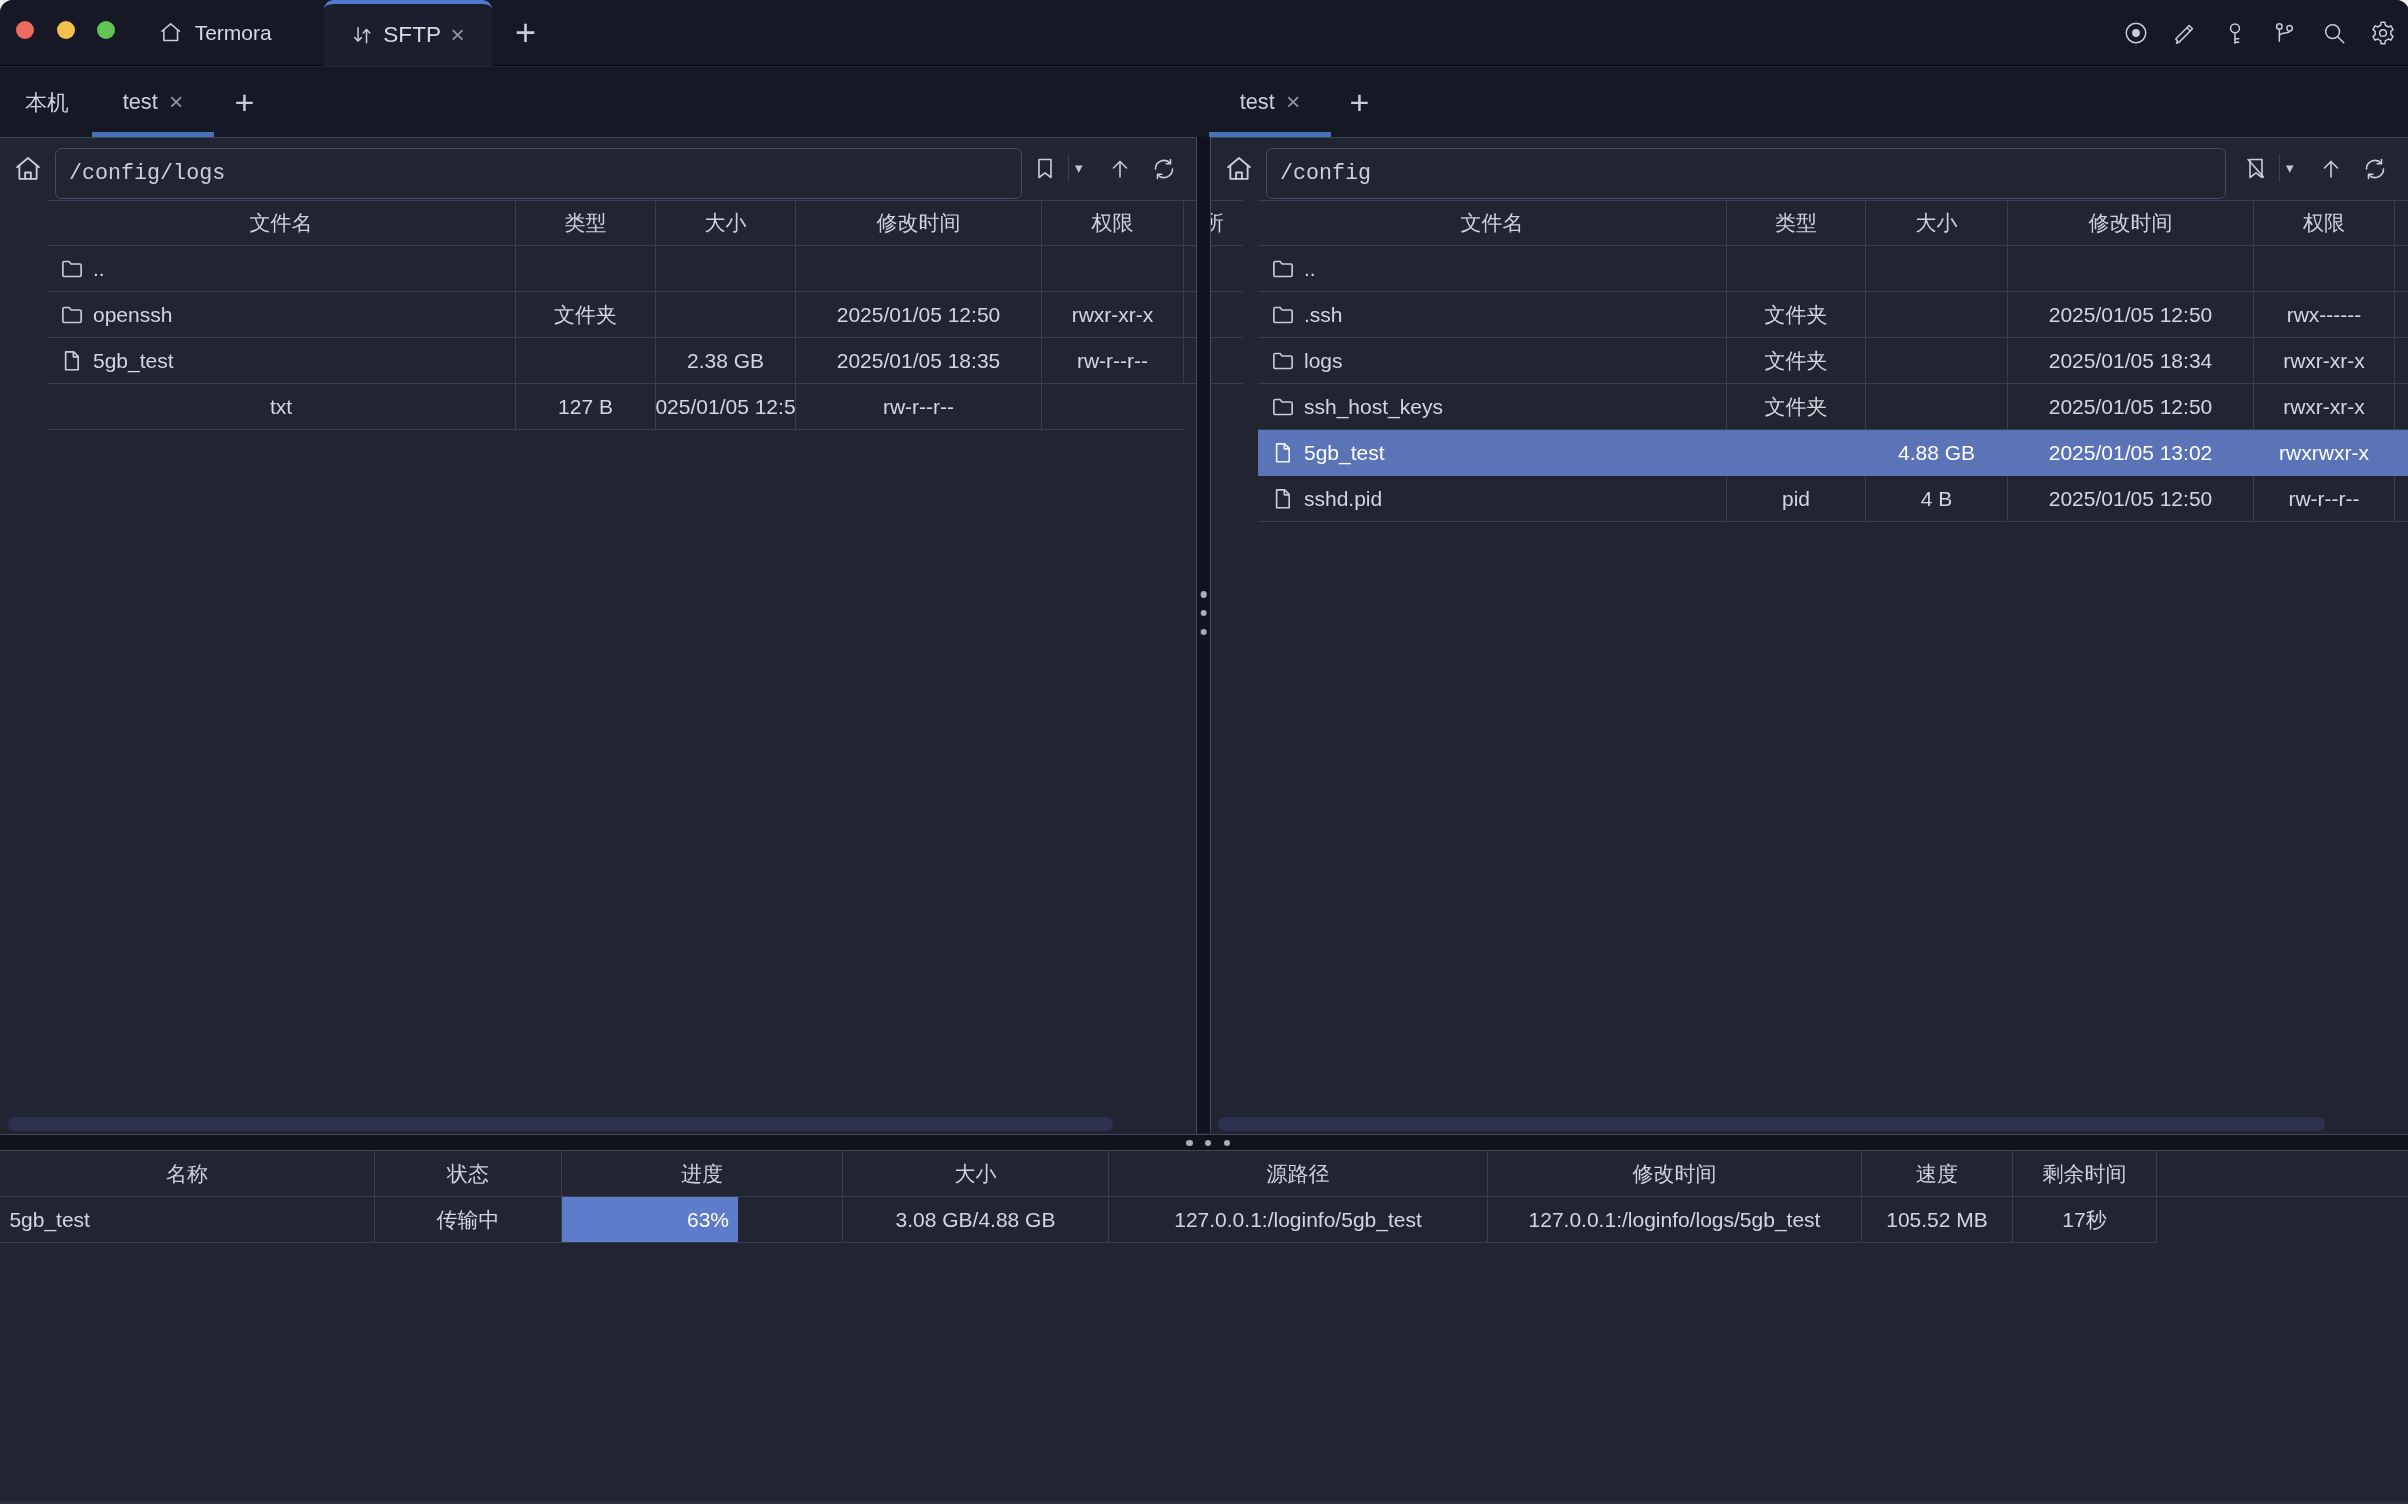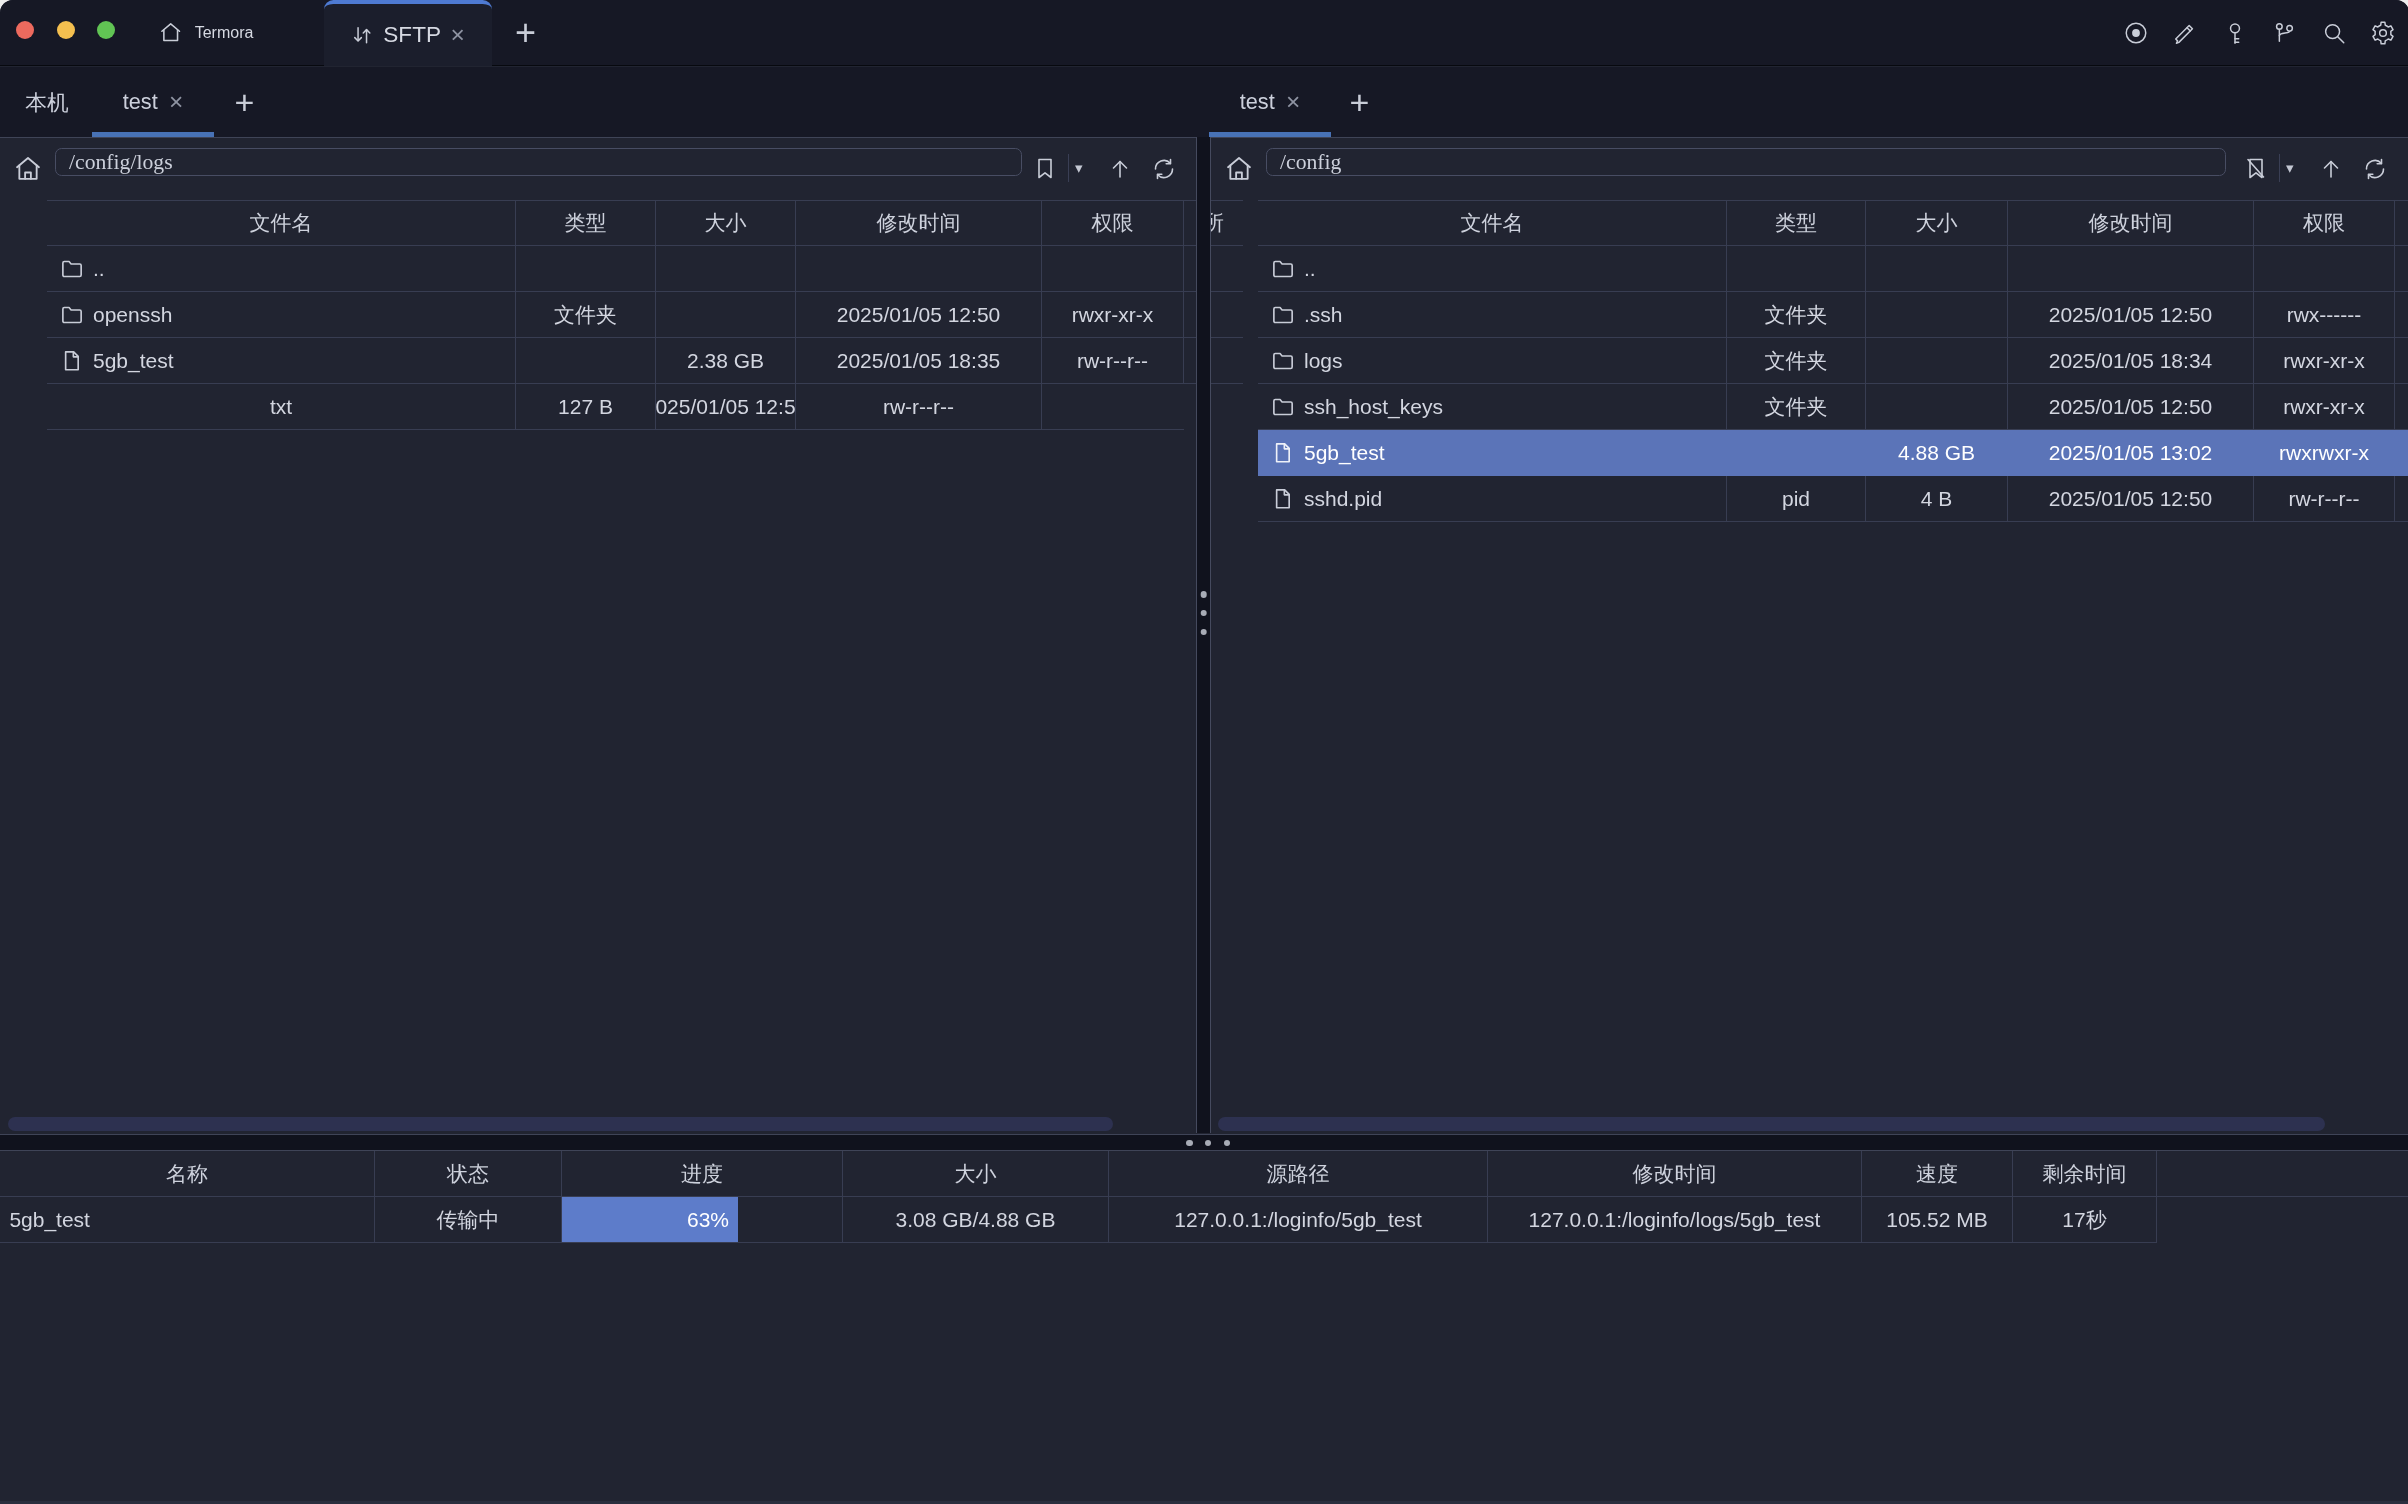--- a/index.html
+++ b/index.html
@@ -7,43 +7,43 @@
   .window{
     position:absolute;left:0;top:0;width:2409px;height:1505px;
     background:#212431;border-radius:13px 13px 0 0;overflow:hidden;
     font-family:"Liberation Sans","DejaVu Sans",sans-serif;color:#d3d6e0;
   }
   
   .titlebar{position:absolute;left:0;top:0;width:100%;height:66px;background:#161825;border-bottom:0.9px solid #07090f;}
   .traffic{position:absolute;left:16px;top:21px;display:flex;gap:22.6px;}
   .light{width:18px;height:18px;border-radius:50%;}
   .light.red{background:#ed6a5e;} .light.yellow{background:#f4bf4f;} .light.green{background:#61c454;}
-  .app-tab{position:absolute;left:158px;top:0;height:66px;display:flex;align-items:center;gap:11.3px;font-size:16px;color:#d6d9e2;}
+  .app-tab{position:absolute;left:158px;top:0;height:66px;display:flex;align-items:center;gap:11.3px;font-size:21px;color:#d6d9e2;}
   .active-tab{
     position:absolute;left:324px;top:0;width:168px;height:66px;background:#1b1e2c;
     border-top:4.7px solid #4e7ad2;border-radius:9.4px 9.4px 0 0;
     display:flex;align-items:center;justify-content:center;gap:9.4px;font-size:22.6px;color:#d6d9e2;
   }
   .tab-close{color:#8e93a2;font-size:24.5px;line-height:1;}
   .titlebar-plus{position:absolute;left:505px;top:0;height:66px;width:41px;display:flex;align-items:center;justify-content:center;font-size:36px;font-weight:300;color:#c9cdd8;}
   .titlebar-icons{position:absolute;right:13px;top:0;height:66px;display:flex;align-items:center;gap:23.5px;}
   .ticon{width:26px;height:26px;display:block;}
   svg.icon{stroke:#c9cdd8;fill:none;stroke-width:1.6;stroke-linecap:round;stroke-linejoin:round;}
   
   .tabbar{position:absolute;left:0;top:67px;width:100%;height:71px;background:#161825;border-bottom:0.9px solid #3f4457;}
   .ptab{position:absolute;top:0;height:70px;display:flex;align-items:center;justify-content:center;gap:11.3px;font-size:21.7px;color:#ccd0dc;}
   .underline{position:absolute;bottom:0;height:4.7px;background:#4872b6;}
   .ptab-plus{font-size:34px;font-weight:300;color:#c9cdd8;}
   
   .pathbar{position:absolute;top:137px;height:62px;}
   .home-btn{position:absolute;left:13px;top:17px;width:30px;height:30px;}
   .path-input{
-    position:absolute;left:55px;top:11.3px;height:28px;background:#212431;
+    position:absolute;left:55px;top:11.3px;height:51px;background:#212431;
     border:0.9px solid #484d63;border-radius:6.6px;color:#ccd0db;font-size:21.7px;
-    padding:0 13px;outline:none;font-family:Liberation Serif, serif;
+    padding:0 13px;outline:none;font-family:Liberation Mono, monospace;
   }
   .pb-btn{position:absolute;top:19px;width:26px;height:26px;}
   .pb-sep{position:absolute;top:17px;width:0.9px;height:28px;background:#3a3f55;}
   .pb-caret{position:absolute;top:22.6px;font-size:15px;color:#c3c7d2;line-height:1;}
   
   .ftable{position:absolute;top:200px;margin-left:47px;}
   .frow{display:grid;width:100%;}
   .cols-l{grid-template-columns:469px 140px 140px 246px 142px auto;}
   .cols-r{grid-template-columns:469px 139px 142px 246px 141px auto;}
   .fcell{

